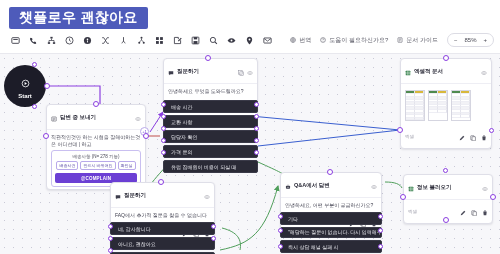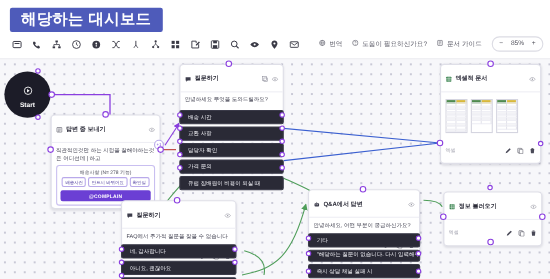--- a/index.html
+++ b/index.html
@@ -140,21 +140,21 @@
   .sheet .sc { width: 9px; height: 2.6px; border-right: 1px solid #e4e4ec; border-bottom: 1px solid #eeeef4; }
   .sheet .hd .sc { height: 3.4px; }
   .hd .g { background: #4f8a4f; }
   .hd .y { background: #d8b83c; }
   .zebra .sc { background: #f2f2f6; }
 </style>
 </head>
 <body>
 
 <div class="topbar">
-  <div class="banner">해당하는 대시보드</div>
+  <div class="banner">챗플로우 괜찮아요</div>
 
   <div class="toolbar">
     <div class="tool-left">
       <div class="tool-btn">
           <svg width="9" height="9" viewBox="0 0 16 16">
             <rect x="1.5" y="3" width="13" height="10" rx="1.5" fill="none" stroke="currentColor" stroke-width="1.6"></rect>
             <rect x="4" y="5.5" width="8" height="1.6" fill="currentColor"></rect>
           </svg>
         </div>
       <div class="tool-btn">

